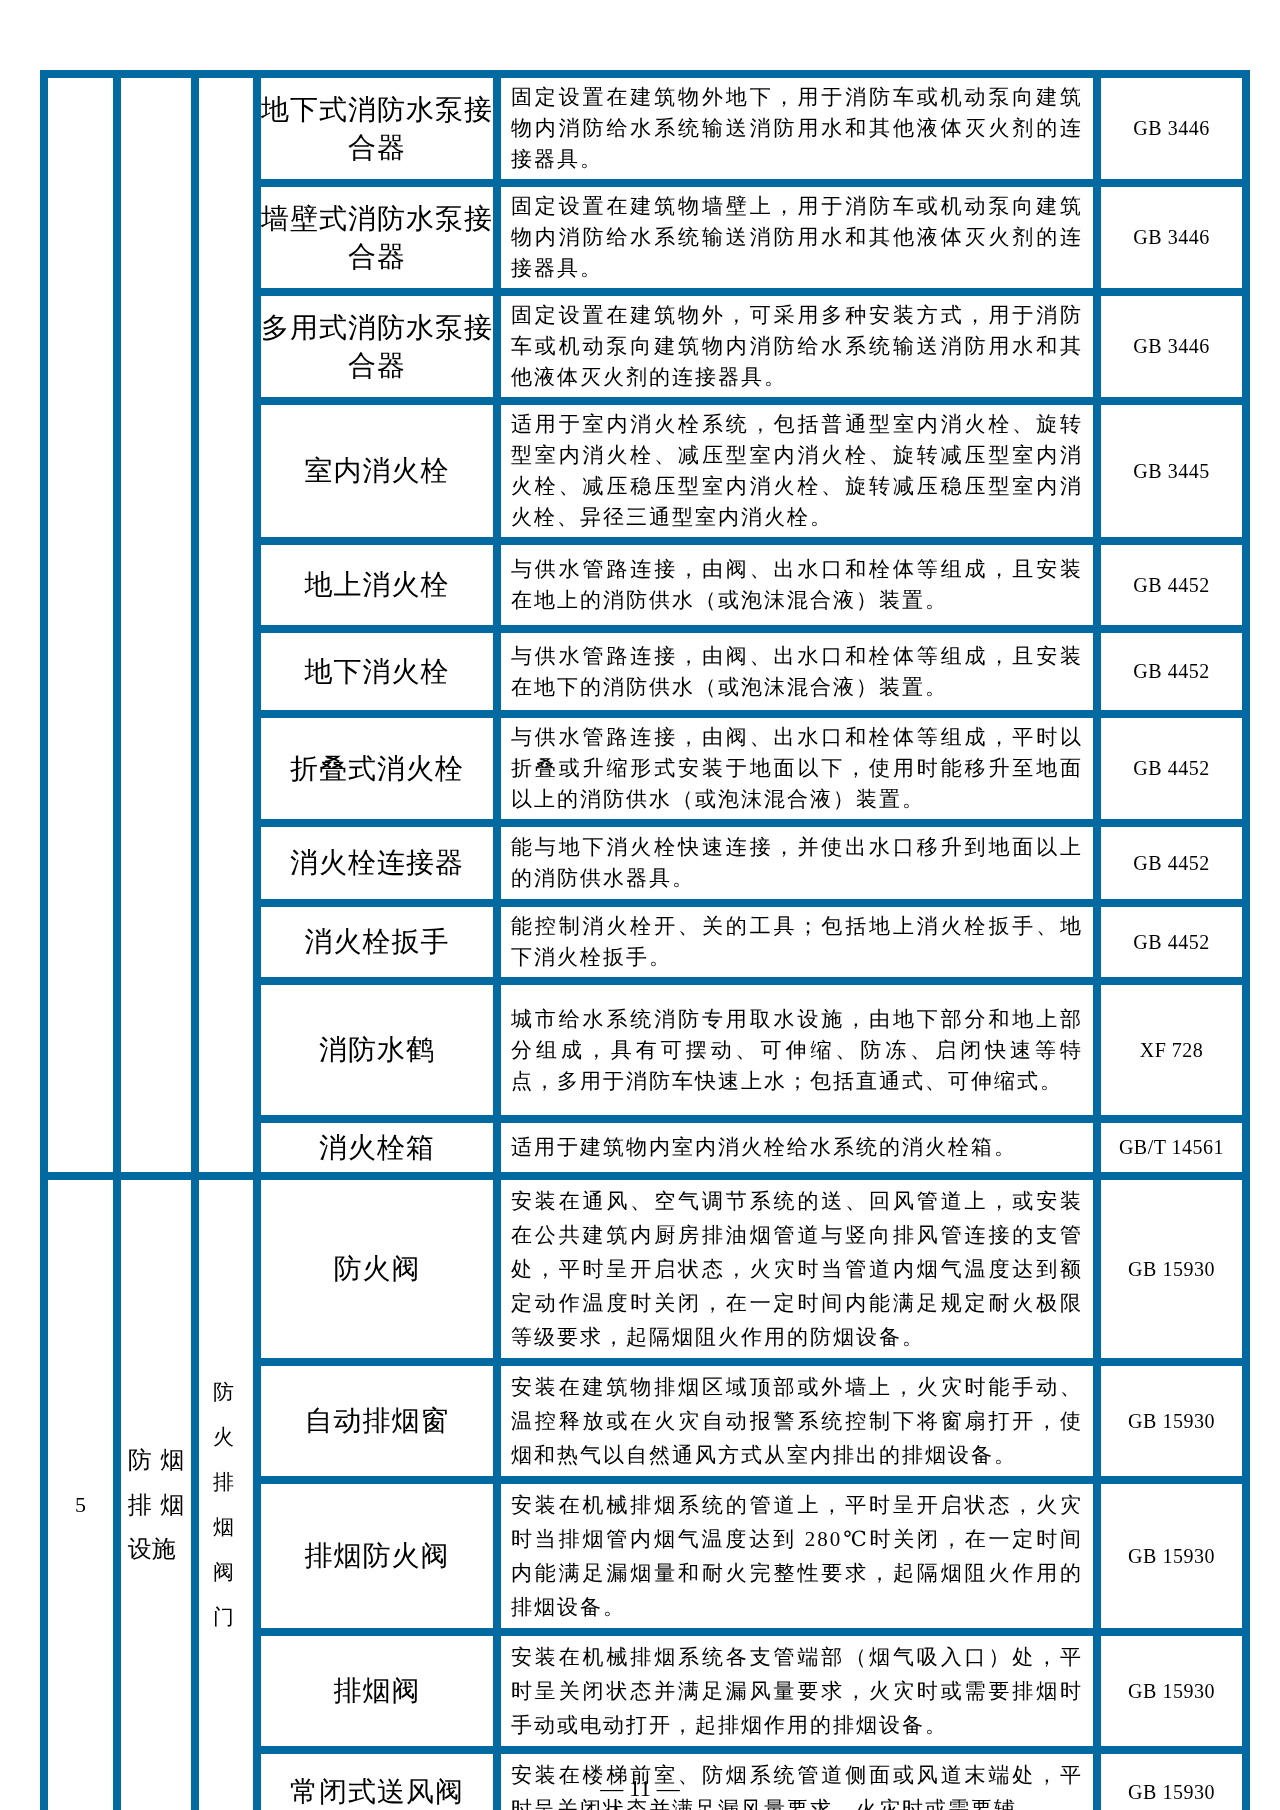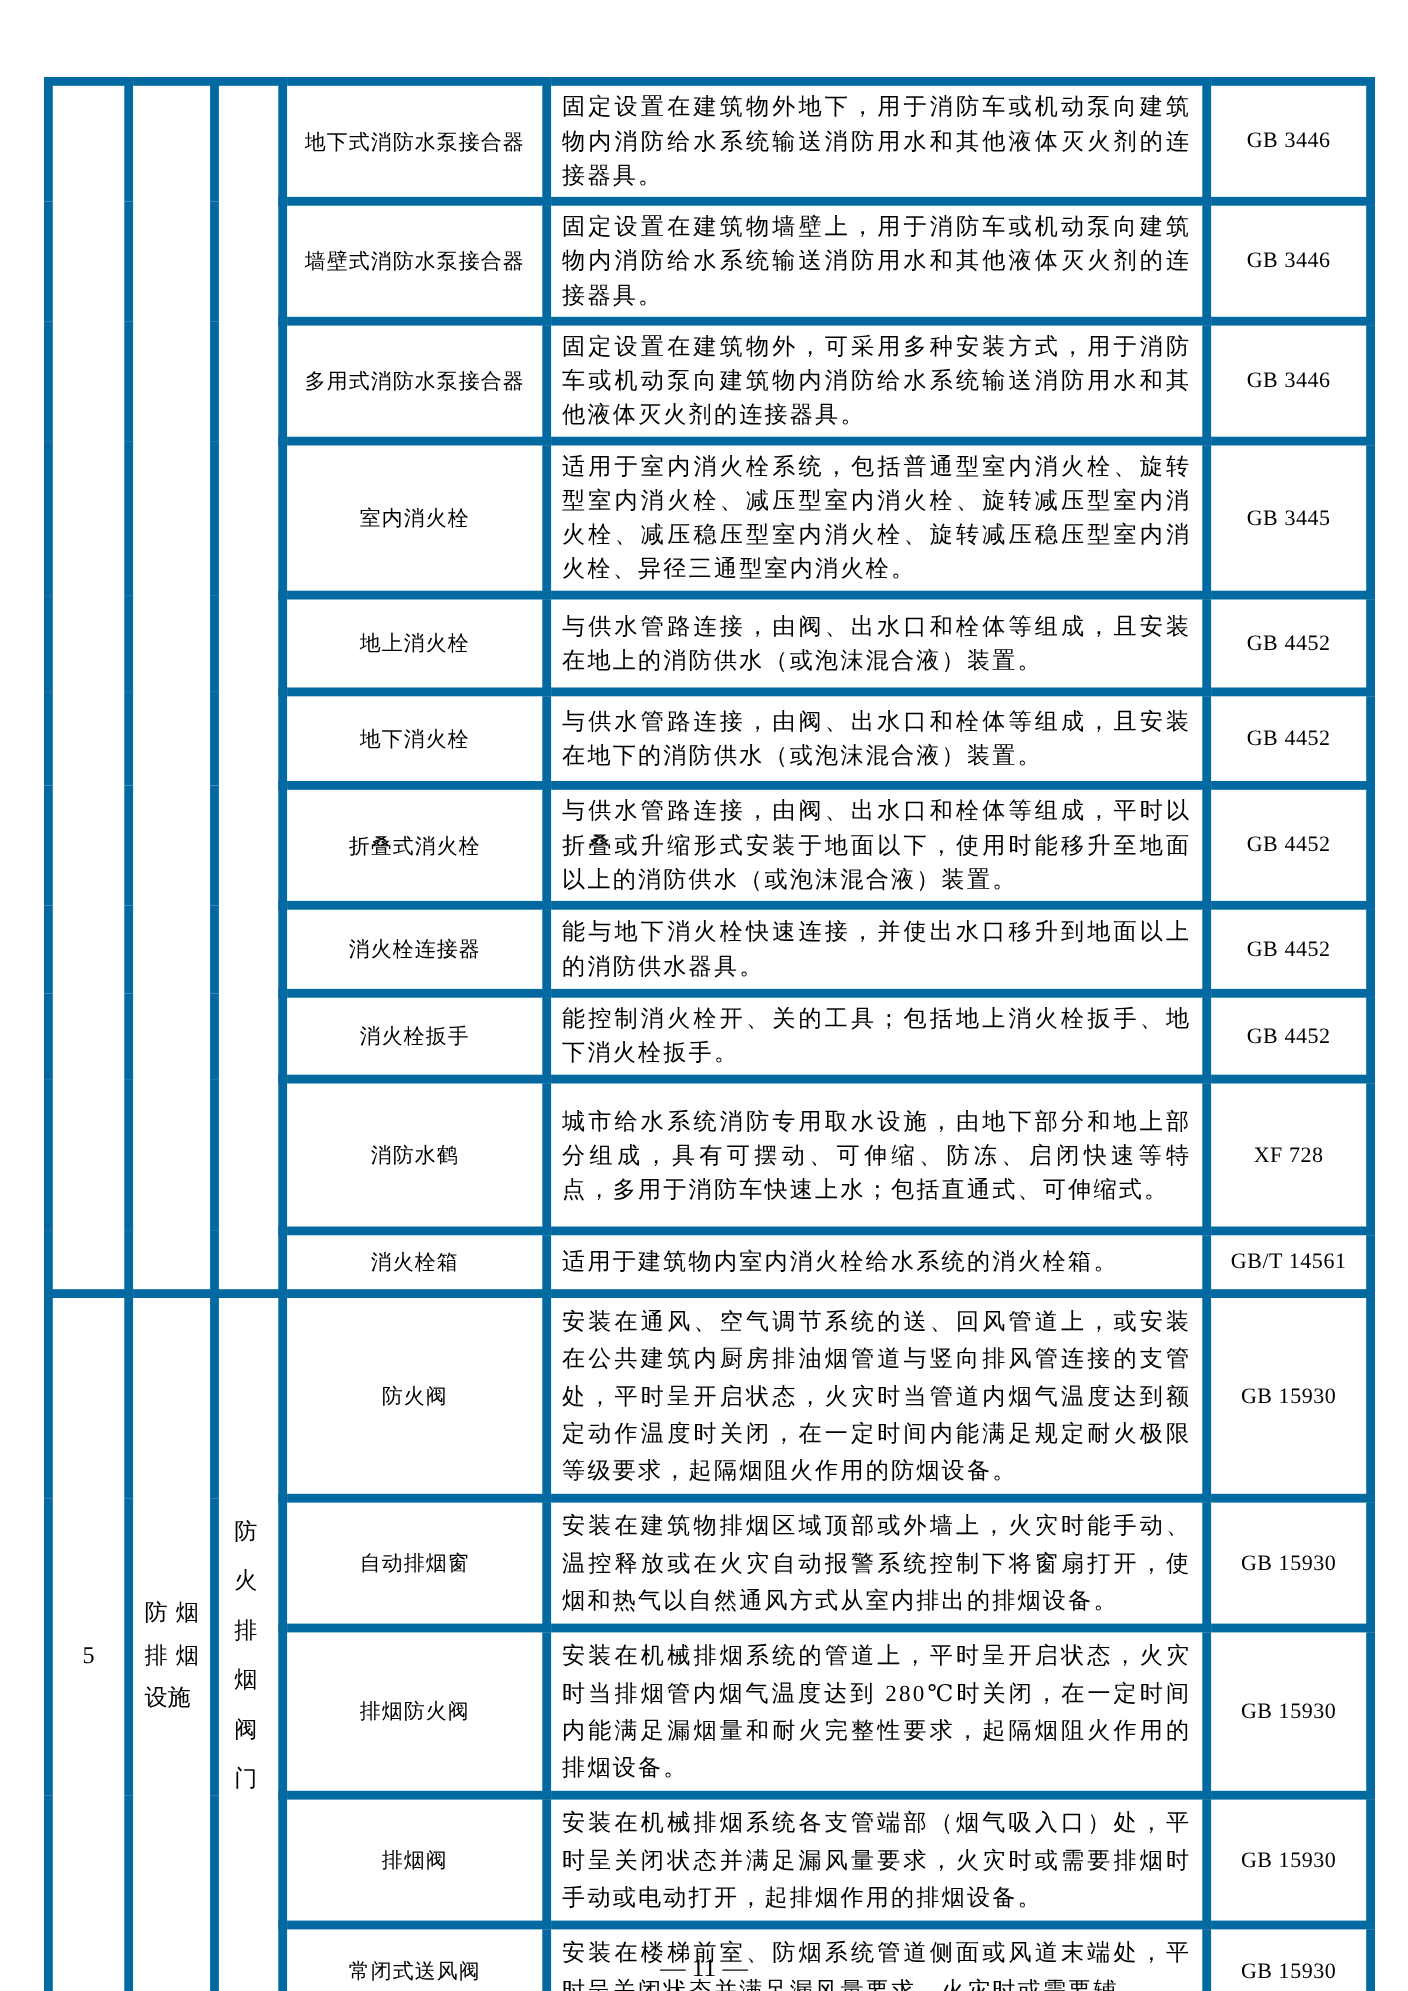--- a/index.html
+++ b/index.html
@@ -28,36 +28,36 @@
   }
   td.cell-empty { background: #fff; }
 
   td.cell-num {
     text-align: center;
     font-size: 22px;
   }
   td.cell-cat .wrap2 {
     width: 2.35em;
     margin: 4px auto;
-    font-size: 21px;
+    font-size: 24px;
     line-height: 1.85;
     word-break: break-all;
     text-align: justify;
   }
   td.cell-subcat .wrap1 {
     width: 1.25em;
     margin: 0 auto;
     font-size: 21px;
     line-height: 2.15;
     word-break: break-all;
     text-align: left;
   }
   td.cell-name {
     text-align: center;
-    font-size: 19px;
+    font-size: 28px;
     letter-spacing: 1px;
     padding: 2px 0;
   }
   td.cell-desc {
     font-size: 21px;
     text-align: justify;
     text-justify: inter-ideograph;
     letter-spacing: 2px;
     padding: 4px 10px;
   }

